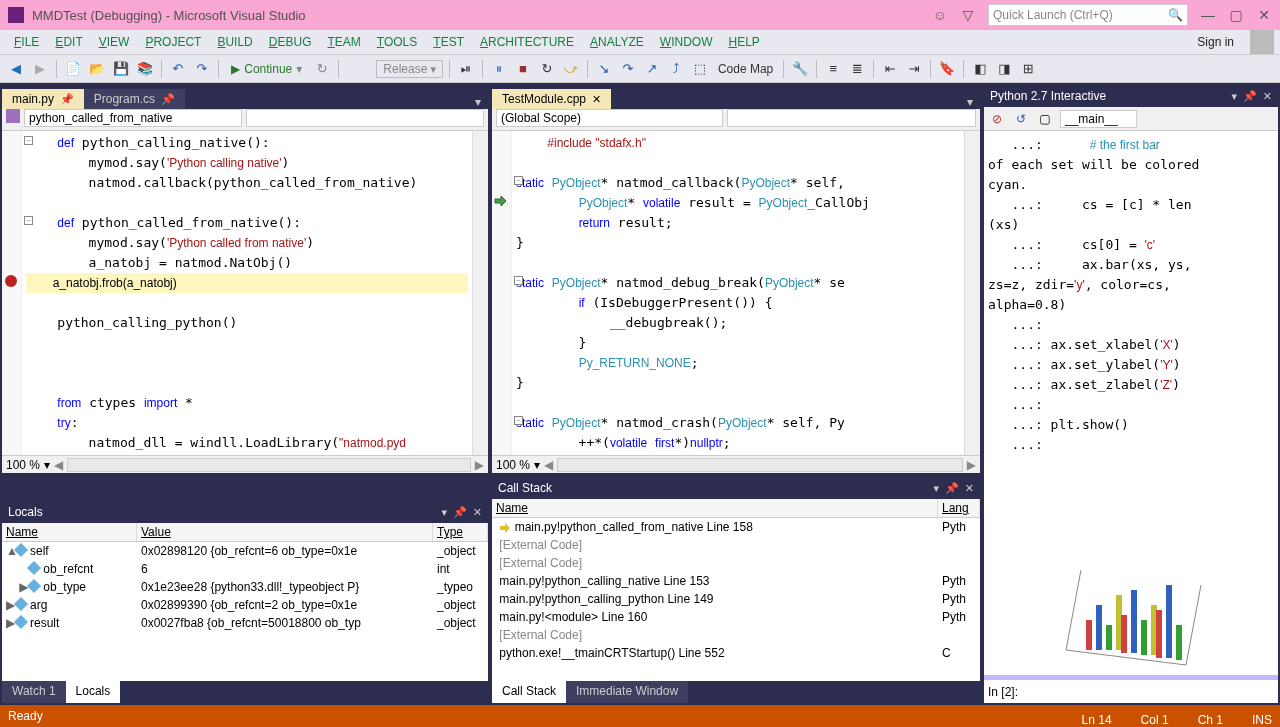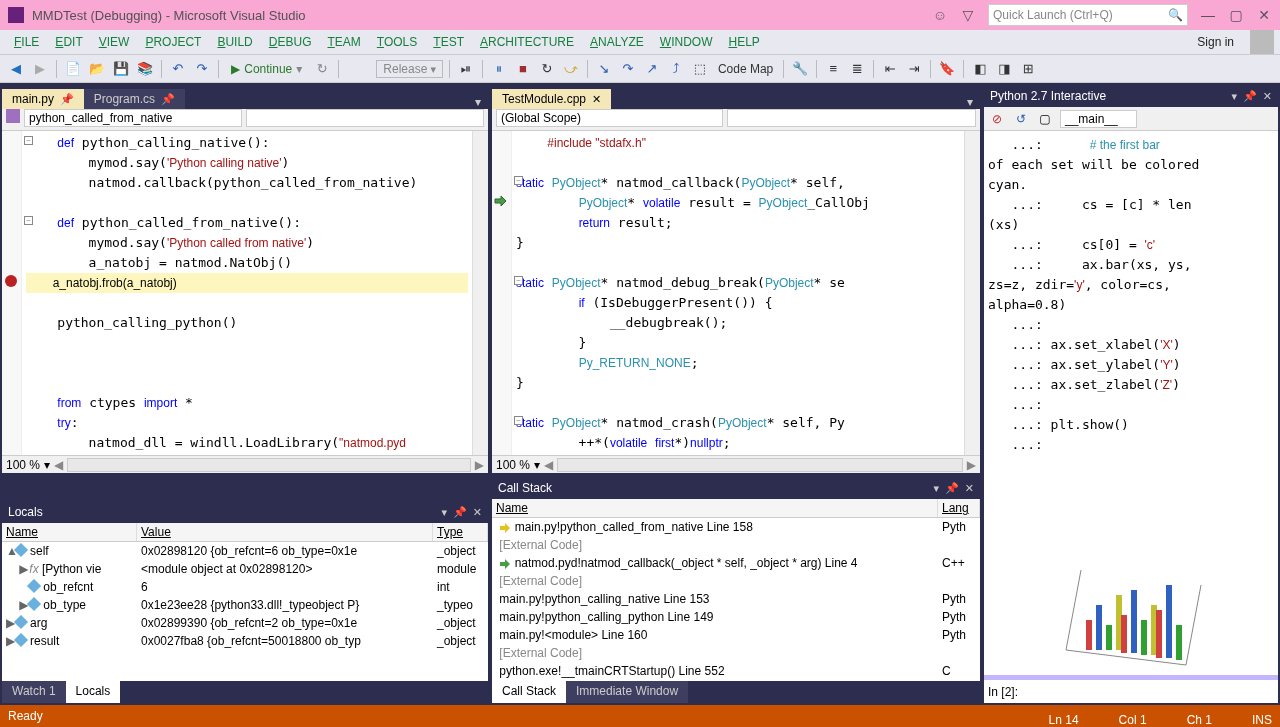--- a/index.html
+++ b/index.html
@@ -64,21 +64,21 @@
 .bottom-tabs { height: 22px; background: #2d2d50; display: flex; align-items: stretch; }
 .bottom-tabs .btab { padding: 3px 10px; background: #3e3e60; color: #ccc; cursor: pointer; font-size: 12px; }
 .bottom-tabs .btab.active { background: #fff; color: #000; }
 .inter-tb { height: 24px; background: #f0f0f0; border-bottom: 1px solid #ccc; display: flex; align-items: center; padding: 0 4px; gap: 6px; }
 .inter-tb .ibtn { width: 18px; height: 18px; display:flex; align-items:center; justify-content:center; cursor:pointer; }
 .inter-tb .isel { border: 1px solid #ccc; background: #fff; padding: 1px 18px 1px 4px; font-size: 11px; }
 .inter-code { flex: 1; padding: 4px; font-family: Consolas, monospace; font-size: 13px; line-height: 20px; white-space: pre-wrap; overflow: hidden; }
 .inter-plot { height: 120px; display: flex; align-items: center; justify-content: center; }
 .prompt-area { padding: 4px; font-family: Consolas, monospace; font-size: 13px; border-top: 5px solid #c4b5fd; }
 .statusbar { height: 22px; background: #ca5100; color: #fff; display: flex; align-items: center; padding: 0 8px; font-size: 12px; }
-.statusbar .sr { margin-left: auto; display: flex; gap: 40px; margin-top: 7px; }
+.statusbar .sr { margin-left: auto; display: flex; gap: 29px; margin-top: 7px; }
 .hl-line { background: #fdf6bf; display: inline-block; width: 100%; }
 svg.cs-arrow { vertical-align: middle; }
 </style>
 </head>
 <body>
 
 <div class="titlebar">
   <div class="vs-icon"></div>
   <div class="title">MMDTest (Debugging) - Microsoft Visual Studio</div>
   <div class="tb-icons">
@@ -315,25 +315,20 @@
           <div>Value</div>
           <div>Type</div>
         </div>
       <div id="locals-body">
           <div class="grid-row">
             <div><span class="expander">▲</span><span class="var-icon"></span>self</div>
             <div>0x02898120 {ob_refcnt=6 ob_type=0x1e</div>
             <div>_object</div>
           </div>
           <div class="grid-row">
-            <div>&nbsp;&nbsp;&nbsp;&nbsp;<span class="expander">▶</span><span style="color:#888;font-style:italic">fx</span> [Python vie</div>
-            <div>&lt;module object at 0x02898120&gt;</div>
-            <div>module</div>
-          </div>
-          <div class="grid-row">
             <div>&nbsp;&nbsp;&nbsp;&nbsp;<span class="expander"></span><span class="var-icon"></span>ob_refcnt</div>
             <div>6</div>
             <div>int</div>
           </div>
           <div class="grid-row">
             <div>&nbsp;&nbsp;&nbsp;&nbsp;<span class="expander">▶</span><span class="var-icon"></span>ob_type</div>
             <div>0x1e23ee28 {python33.dll!_typeobject P}</div>
             <div>_typeo</div>
           </div>
           <div class="grid-row">
@@ -372,26 +367,20 @@
           <div class="grid-row">
             <div>&nbsp;<svg class="cs-arrow" width="12" height="10">
                 <path d="M1 3 L6 3 L6 0 L11 5 L6 10 L6 7 L1 7 Z" fill="#e8c020"></path>
               </svg> main.py!python_called_from_native Line 158</div>
             <div>Pyth</div>
           </div>
           <div class="grid-row ext">
             <div>&nbsp;[External Code]</div>
             <div></div>
           </div>
-          <div class="grid-row">
-            <div>&nbsp;<svg class="cs-arrow" width="12" height="10">
-                <path d="M1 3 L6 3 L6 0 L11 5 L6 10 L6 7 L1 7 Z" fill="#4a9c4a"></path>
-              </svg> natmod.pyd!natmod_callback(_object * self, _object * arg) Line 4</div>
-            <div>C++</div>
-          </div>
           <div class="grid-row ext">
             <div>&nbsp;[External Code]</div>
             <div></div>
           </div>
           <div class="grid-row">
             <div>&nbsp;main.py!python_calling_native Line 153</div>
             <div>Pyth</div>
           </div>
           <div class="grid-row">
             <div>&nbsp;main.py!python_calling_python Line 149</div>

